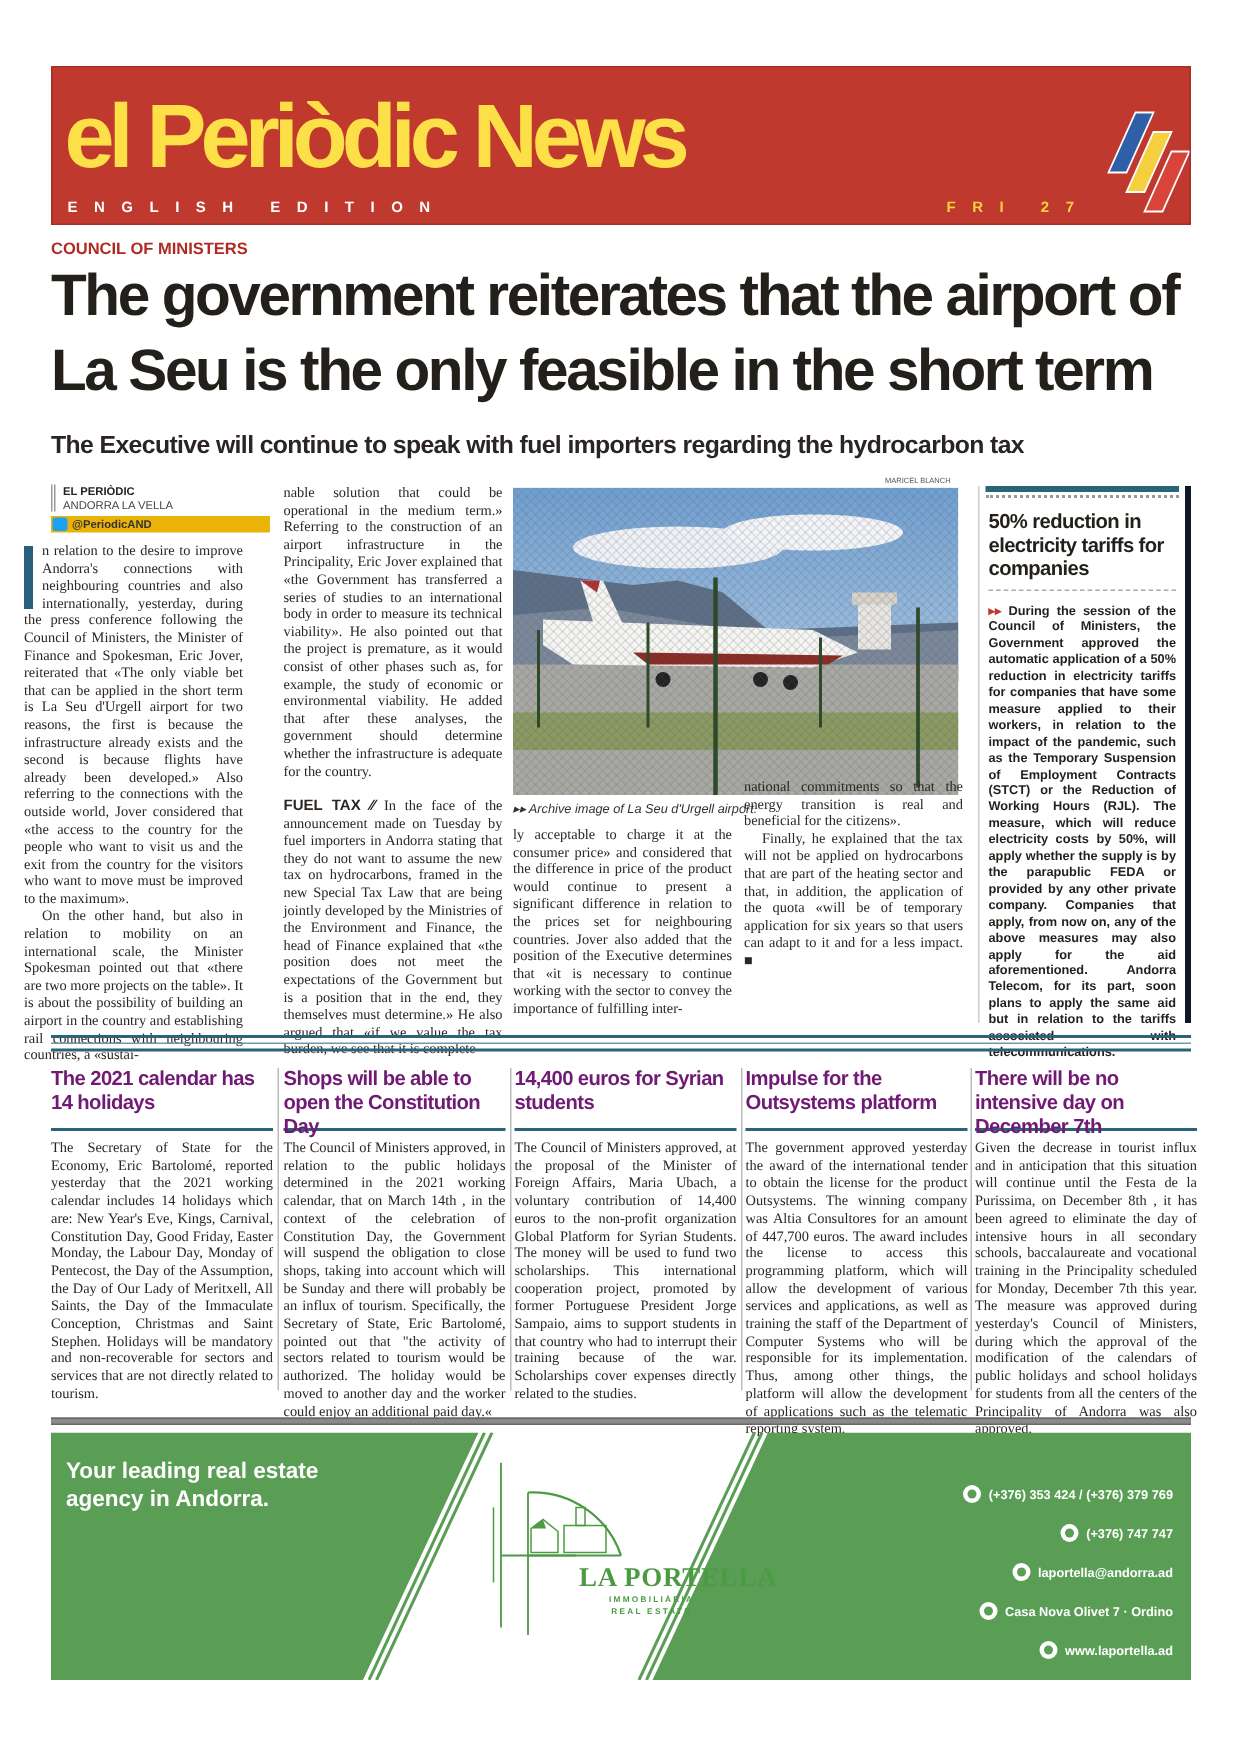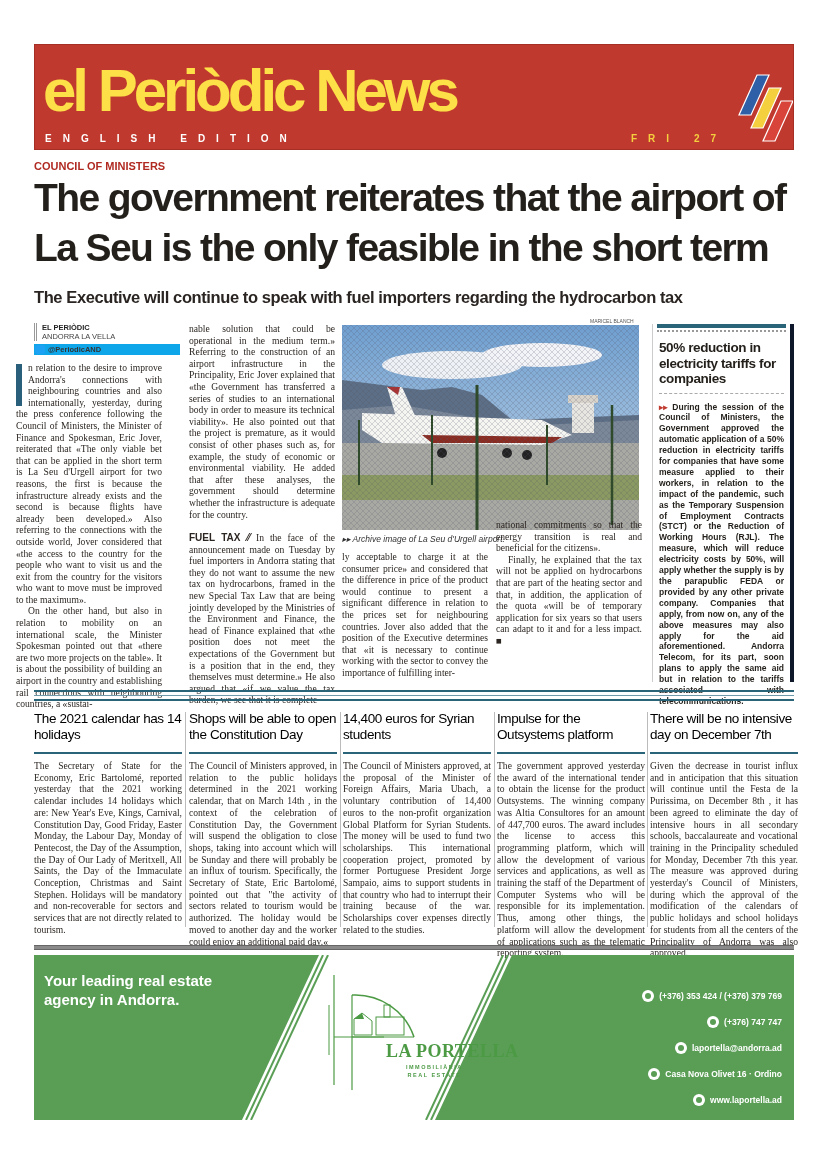--- a/index.html
+++ b/index.html
@@ -13,21 +13,21 @@
   .masthead .flag { position: absolute; left: 700px; top: 25px; width: 60px; height: 75px; }
 
   .section-label { position: absolute; left: 34px; top: 160px; font-family: "Liberation Sans", sans-serif; font-weight: bold; font-size: 11px; color: #b02a22; }
   .headline { position: absolute; left: 34px; top: 173px; width: 770px; font-family: "Liberation Sans", sans-serif; font-weight: bold; font-size: 39px; line-height: 50px; letter-spacing: -1.6px; color: #231f1a; }
   .subhead { position: absolute; left: 34px; top: 288px; width: 770px; font-family: "Liberation Sans", sans-serif; font-size: 16.5px; letter-spacing: -0.4px; color: #2a2522; }
 
   .byline { position: absolute; left: 34px; top: 323px; width: 146px; }
   .byline .author { border-left: 3px double #999; padding-left: 5px; font-family: "Liberation Sans", sans-serif; font-size: 7.5px; line-height: 9px; }
   .byline .author b { display: block; font-weight: bold; color: #222; }
   .byline .author span { display: block; color: #444; }
-  .byline .twitter { margin-top: 3px; height: 11px; background: #0ea5e9; font-family: "Liberation Sans", sans-serif; font-weight: bold; font-size: 7.5px; line-height: 11px; color: #333; padding-left: 14px; position: relative; }
+  .byline .twitter { margin-top: 3px; height: 11px; background: #eab308; font-family: "Liberation Sans", sans-serif; font-weight: bold; font-size: 7.5px; line-height: 11px; color: #333; padding-left: 14px; position: relative; }
   .byline .twitter .tw-icon { position: absolute; left: 1px; top: 1px; width: 10px; height: 9px; background: #1da1f2; border-radius: 2px; }
 
   .col { position: absolute; font-size: 9.6px; line-height: 11.6px; text-align: justify; hyphens: auto; color: #2c2622; }
   .col p { text-indent: 12px; }
   .col p.noindent { text-indent: 0; }
   .dropcap { float: left; width: 6px; height: 42px; background: #2a5f7b; margin: 2px 6px 0 0; }
   .kicker { font-family: "Liberation Sans", sans-serif; font-weight: bold; font-size: 10px; }
 
   .photo-credit { position: absolute; left: 590px; top: 318px; font-family: "Liberation Sans", sans-serif; font-size: 5px; color: #555; }
   .photo { position: absolute; left: 342px; top: 325px; width: 297px; height: 205px; overflow: hidden; }
@@ -39,21 +39,21 @@
   .sidebar .dots { height: 1px; border-top: 2px dotted #999; margin: 2px 4px 0 4px; }
   .sidebar h3 { font-family: "Liberation Sans", sans-serif; font-weight: bold; font-size: 13.5px; line-height: 15.5px; letter-spacing: -0.4px; color: #231f1a; margin: 8px 6px 6px 6px; }
   .sidebar .dots2 { border-top: 1px dashed #aaa; margin: 0 6px; }
   .sidebar .body { font-family: "Liberation Sans", sans-serif; font-weight: bold; font-size: 8.5px; line-height: 10.9px; text-align: justify; margin: 8px 6px 0 6px; color: #231f1a; }
   .sidebar .arrow { color: #c0392f; }
 
   .sep { position: absolute; left: 34px; width: 760px; height: 2px; background: #2a6478; }
   .sep.thin { height: 1px; background: #6f9aa9; }
 
   .brief { position: absolute; top: 711px; width: 148px; }
-  .brief h4 { font-family: "Liberation Sans", sans-serif; font-weight: normal; font-size: 13.5px; line-height: 16px; letter-spacing: -0.4px; color: #000000; height: 37px; }
+  .brief h4 { font-family: "Liberation Sans", sans-serif; font-weight: bold; font-size: 13.5px; line-height: 16px; letter-spacing: -0.4px; color: #701a75; height: 37px; }
   .brief .rule { height: 2px; background: #2a6478; margin: 4px 0 6px 0; }
   .brief .text { font-size: 9.6px; line-height: 11.7px; text-align: justify; color: #2c2622; }
   .vdiv { position: absolute; top: 712px; width: 1px; height: 215px; background: #bbb; }
 
   .bottom-bar { position: absolute; left: 34px; top: 945px; width: 760px; height: 5px; background: #8a8a8a; border-top: 1px solid #666; border-bottom: 1px solid #666; }
 
   .ad { position: absolute; left: 34px; top: 955px; width: 760px; height: 165px; }
   .ad svg.shape { position: absolute; left: 0; top: 0; }
   .ad .left-text { position: absolute; left: 10px; top: 16px; color: #fff; font-family: "Liberation Sans", sans-serif; font-weight: bold; font-size: 15px; line-height: 19px; }
   .ad .left-text .tag { margin-top: 19px; font-style: italic; font-weight: bold; font-size: 16.5px; line-height: 22px; }
@@ -231,20 +231,20 @@
     <div class="contact">
         <span class="ci"></span>
         <span>(+376) 747 747</span>
       </div>
     <div class="contact">
         <span class="ci"></span>
         <span>laportella@andorra.ad</span>
       </div>
     <div class="contact">
         <span class="ci"></span>
-        <span>Casa Nova Olivet 16 · Ordino</span>
+        <span>Casa Nova Olivet 7 · Ordino</span>
       </div>
     <div class="contact">
         <span class="ci"></span>
         <span>www.laportella.ad</span>
       </div>
   </div>
 </div>
 
 </body></html>

